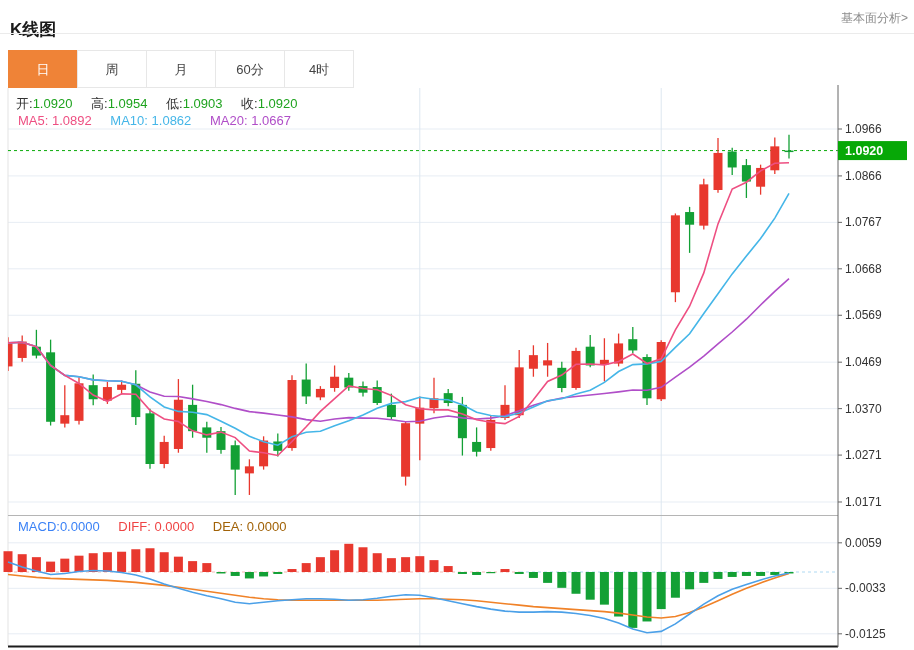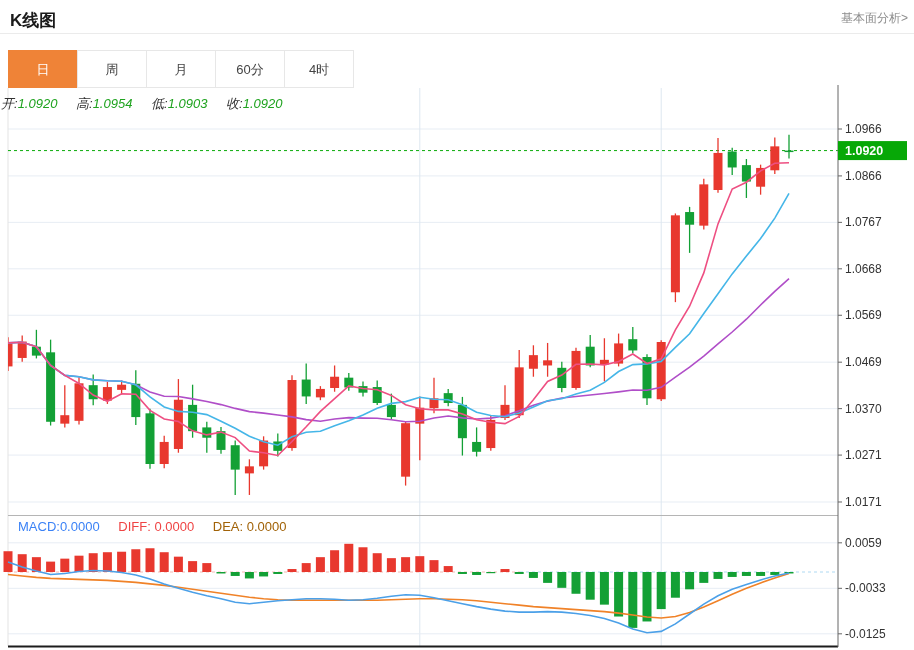--- a/index.html
+++ b/index.html
@@ -1,18 +1,18 @@
 <!DOCTYPE html>
 <html><head>
 <meta charset="utf-8">
 <style>
   html,body{margin:0;padding:0;background:#fff;}
   .page{position:relative;width:914px;height:650px;background:#fff;overflow:hidden;
         font-family:"Liberation Sans","DejaVu Sans",sans-serif;-webkit-font-smoothing:antialiased;}
-  .hdr-title{position:absolute;left:10px;top:9px;font-size:17px;font-weight:bold;color:#1a1a1a;}
+  .hdr-title{position:absolute;left:10px;top:18px;font-size:17px;font-weight:bold;color:#1a1a1a;}
   .hdr-link{position:absolute;right:6px;top:10px;font-size:12px;color:#8c8c8c;cursor:pointer;}
   .hdr-sep{position:absolute;left:0;top:33px;width:914px;height:0;border-bottom:1px solid #ebebeb;}
   .tabs{position:absolute;left:8px;top:50px;display:flex;}
   .tab{width:70px;height:38px;line-height:38px;text-align:center;font-size:13px;color:#444;
        background:#fff;border:1px solid #e7e7e7;margin-left:-1px;cursor:pointer;box-sizing:border-box;}
   .tab:first-child{margin-left:0;}
   .tab.active{background:#ef8337;border-color:#ef8337;color:#fff;}
   .inforow{position:absolute;font-size:13px;white-space:nowrap;}
   .inforow .lb{color:#333;}
   .inforow .grp{margin-right:15px;}
@@ -275,27 +275,32 @@
   <div class="hdr-sep"></div>
 
   <div class="tabs" id="tabs-bar">
       <div class="tab active">日</div>
       <div class="tab">周</div>
       <div class="tab">月</div>
       <div class="tab">60分</div>
       <div class="tab">4时</div>
     </div>
 
-  <div class="inforow" style="left:1px;top:95px;font-style:italic;">
+  <div class="inforow" style="left:16px;top:95px;">
     <span class="grp"><span class="lb">开:</span><span class="vgreen">1.0920</span></span>
     <span class="grp"><span class="lb">高:</span><span class="vgreen">1.0954</span></span>
     <span class="grp"><span class="lb">低:</span><span class="vgreen">1.0903</span></span>
     <span class="grp"><span class="lb">收:</span><span class="vgreen">1.0920</span></span>
   </div>
 
+  <div class="inforow" style="left:18px;top:113px;">
+    <span class="grp ma5"><span>MA5:</span> <span>1.0892</span></span>
+    <span class="grp ma10"><span>MA10:</span> <span>1.0862</span></span>
+    <span class="grp ma20"><span>MA20:</span> <span>1.0667</span></span>
+  </div>
 
   <div class="inforow" style="left:18px;top:519px;">
     <span class="grp vmacd"><span>MACD:</span><span>0.0000</span></span>
     <span class="grp vdiff"><span>DIFF:</span> <span>0.0000</span></span>
     <span class="grp vdea"><span>DEA:</span> <span>0.0000</span></span>
   </div>
 
 </div>
 
 </body></html>

